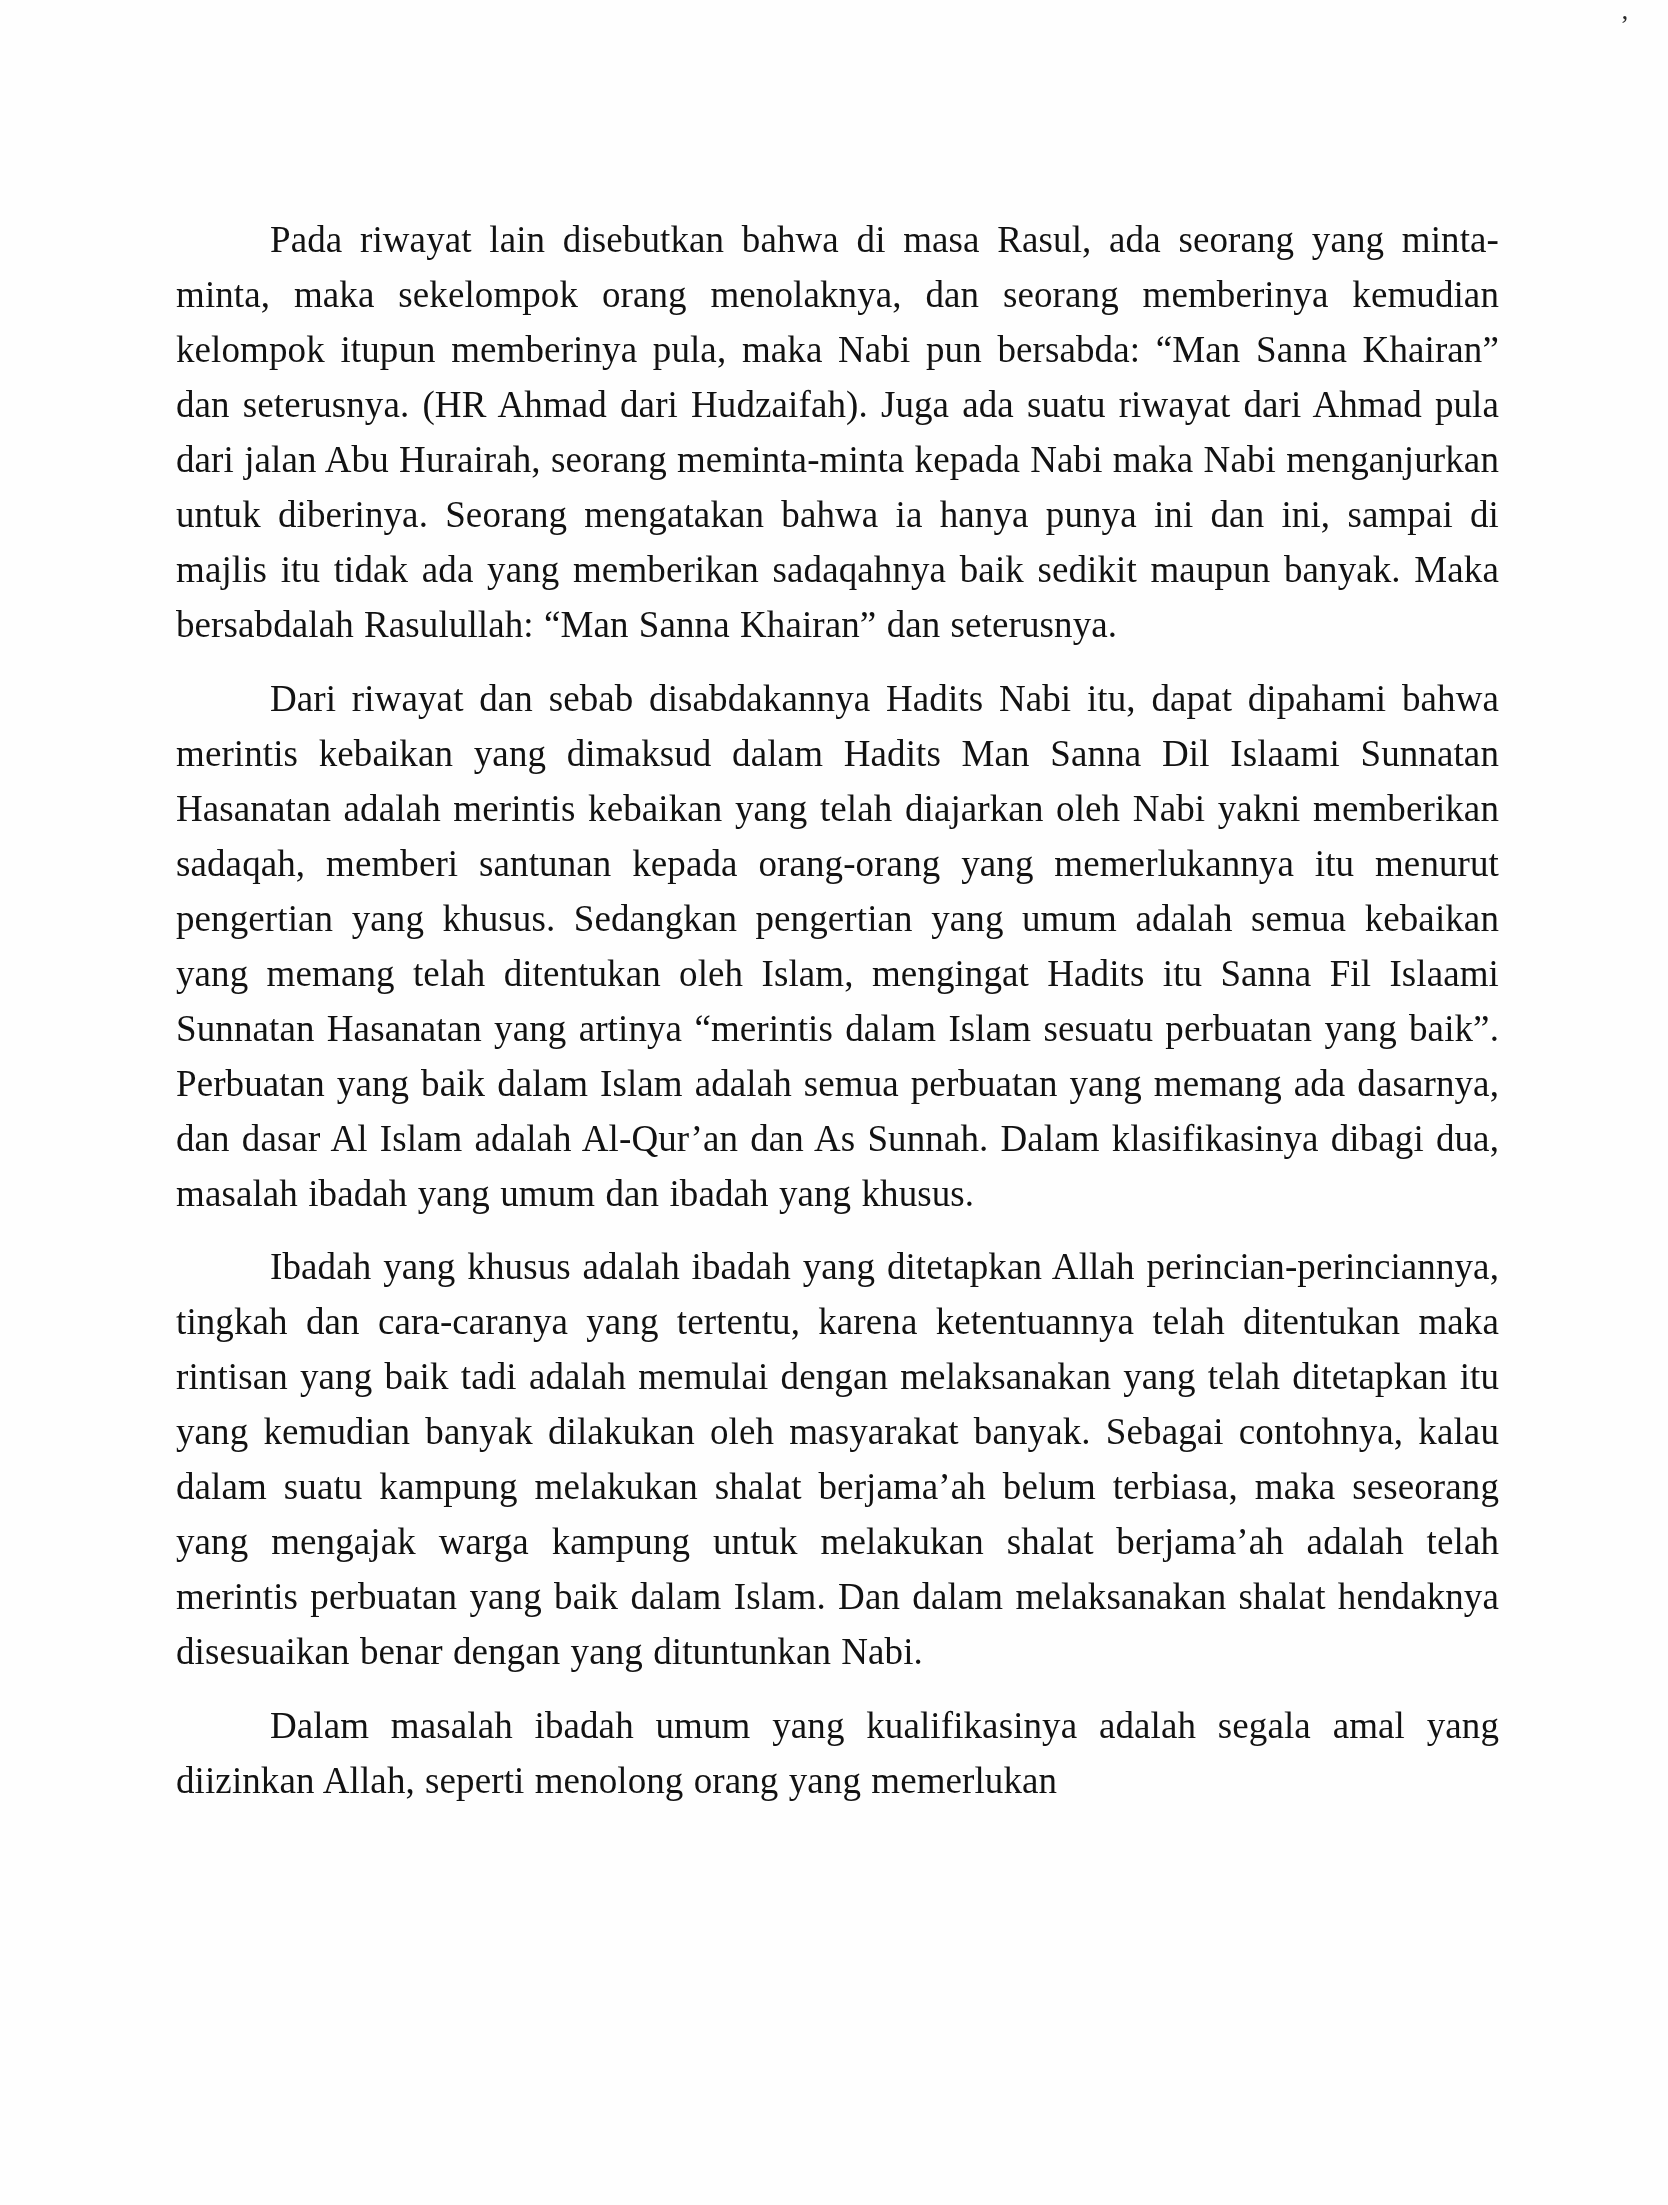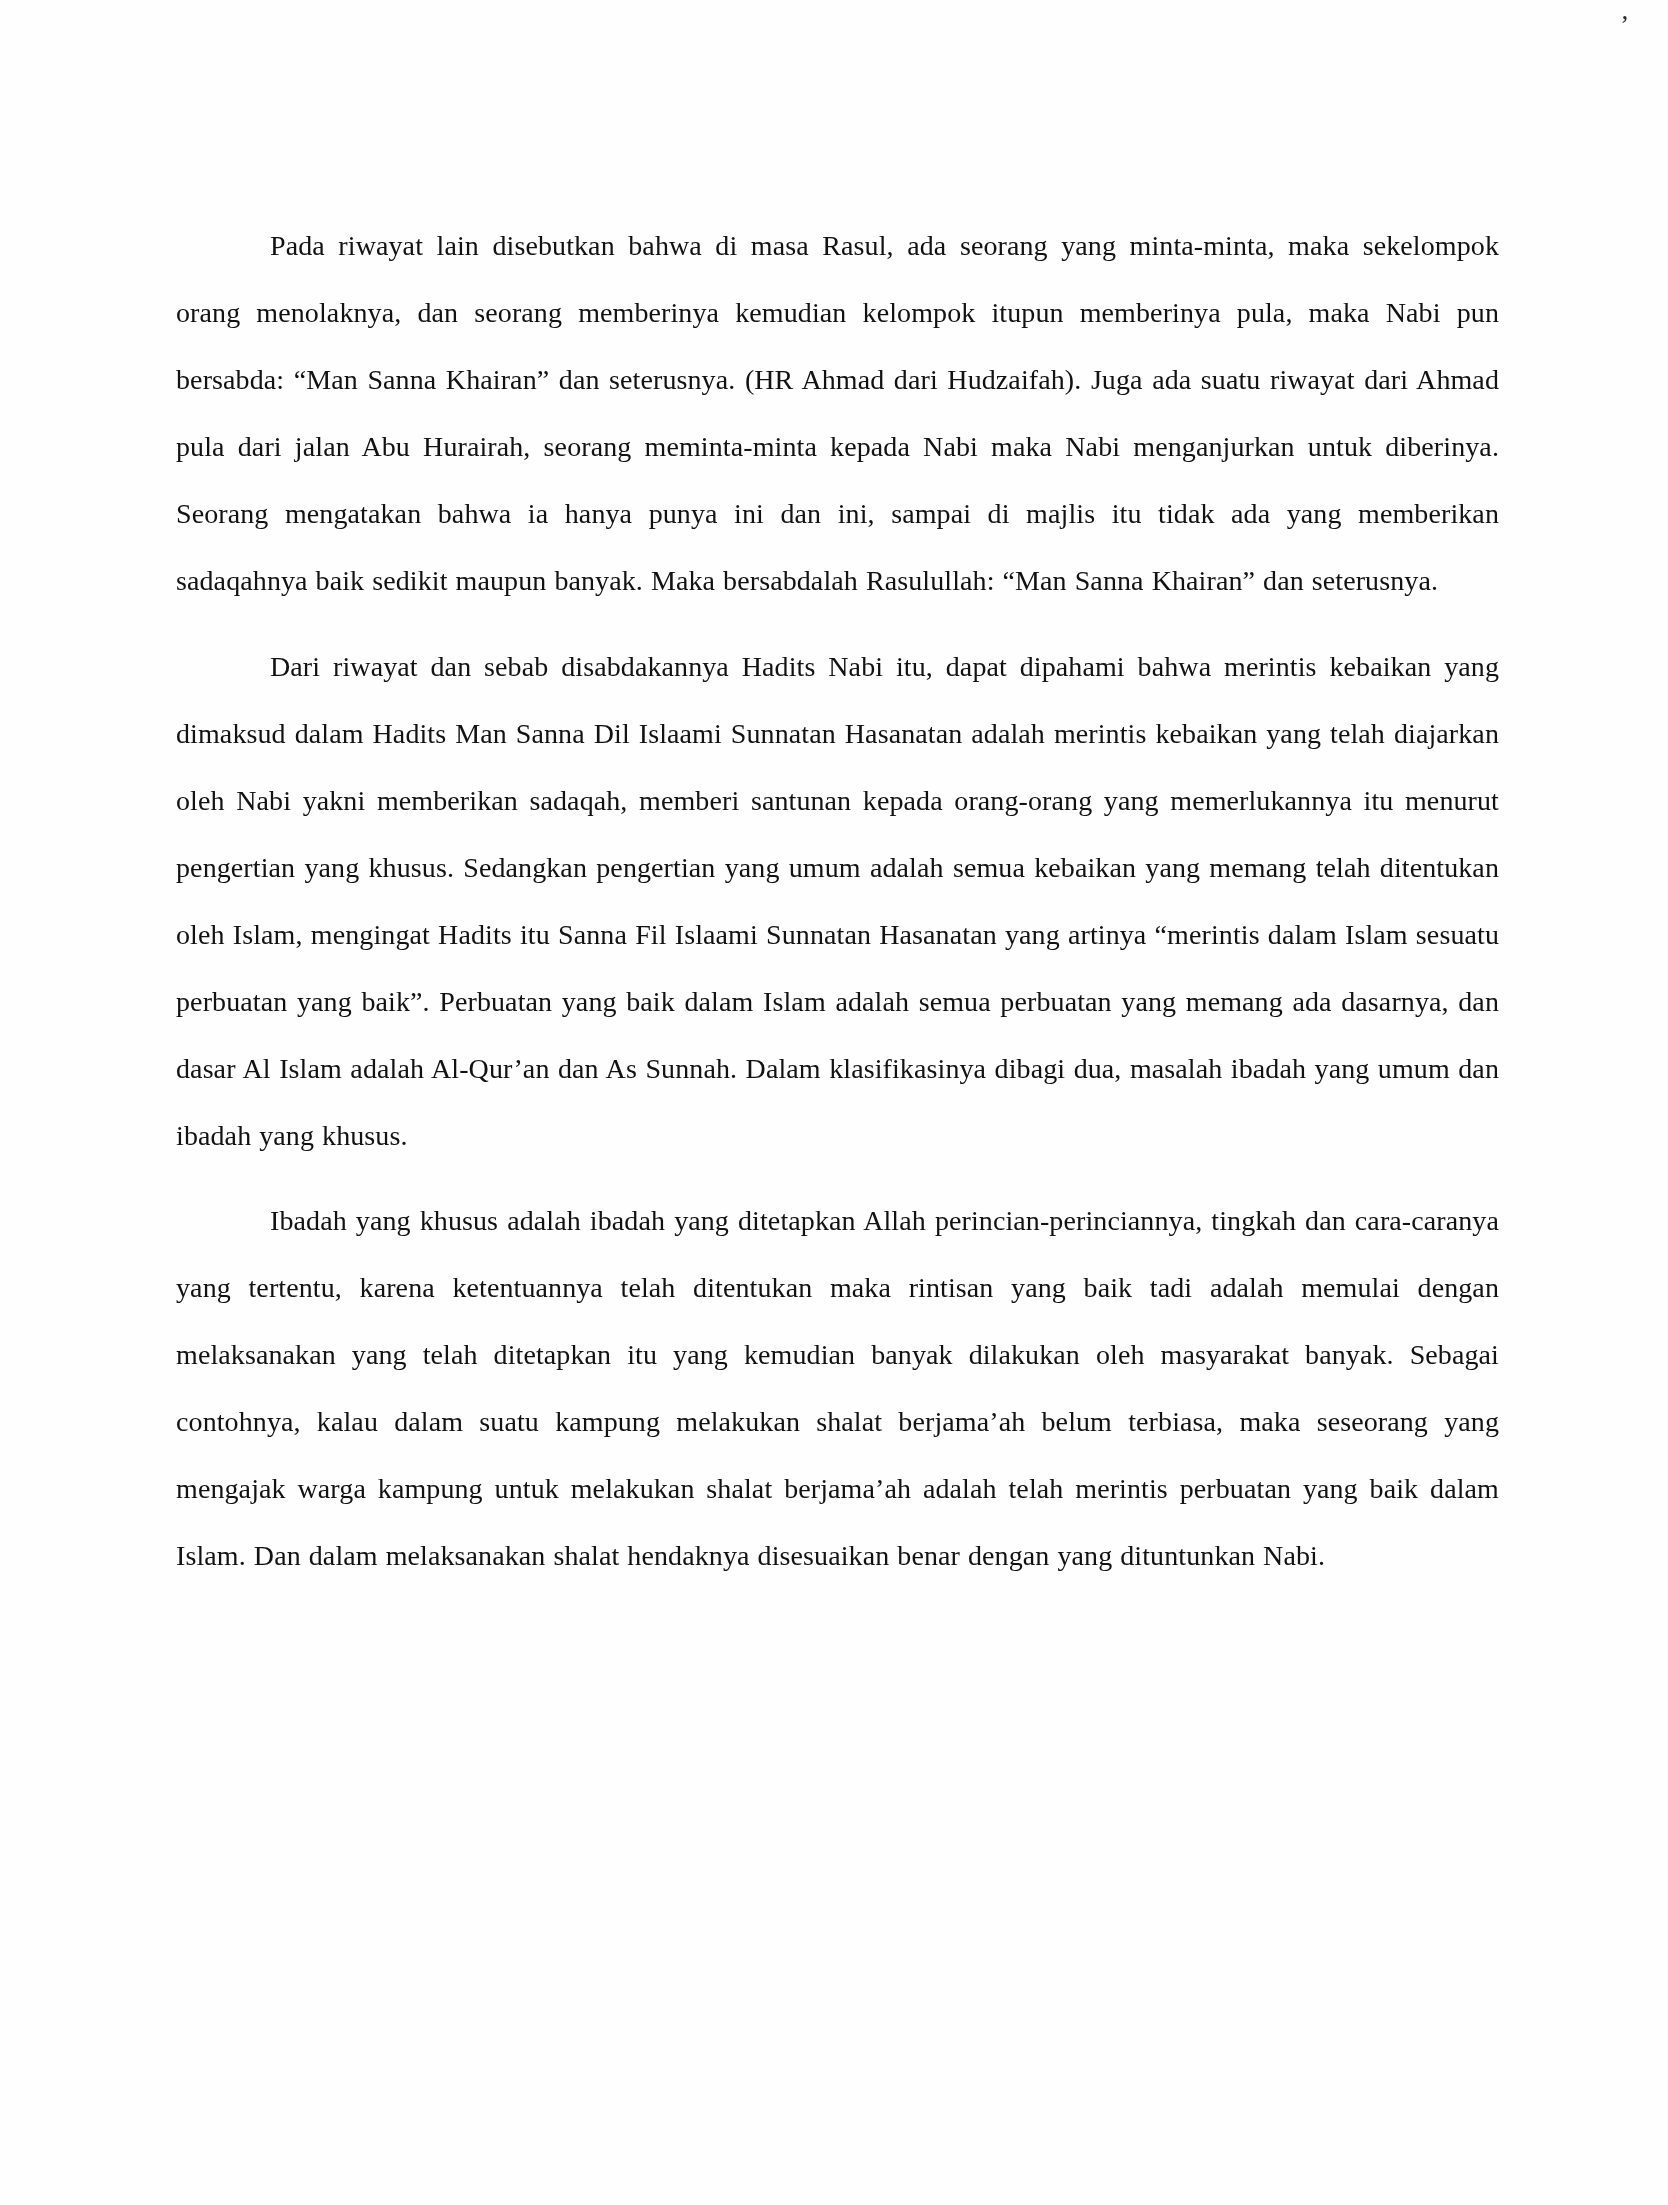--- a/index.html
+++ b/index.html
@@ -16,22 +16,22 @@
     }
     .page {
       position: relative;
       width: 100%;
       height: 100%;
       box-sizing: border-box;
       padding: 212px 170px 0 176px;
       background: #fefefe;
     }
     .para {
-      font-size: 28px;
-      line-height: 67px;
+      font-size: 37px;
+      line-height: 55px;
       text-align: justify;
       text-indent: 94px;
       margin: 0 0 18.5px 0;
       letter-spacing: 0.1px;
       word-spacing: 0.9px;
     }
     .scan-artifact {
       position: absolute;
       top: 9.7px;
       right: 40px;
@@ -41,15 +41,16 @@
   </style>
 </head>
 <body>
 
 <div class="page">
   <span class="scan-artifact">’</span>
 
   <p class="para">Pada riwayat lain disebutkan bahwa di masa Rasul, ada seorang yang minta-minta, maka sekelompok orang menolaknya, dan seorang memberinya kemudian kelompok itupun memberinya pula, maka Nabi pun bersabda: “Man Sanna Khairan” dan seterusnya. (HR Ahmad dari Hudzaifah). Juga ada suatu riwayat dari Ahmad pula dari jalan Abu Hurairah, seorang meminta-minta kepada Nabi maka Nabi menganjurkan untuk diberinya. Seorang mengatakan bahwa ia hanya punya ini dan ini, sampai di majlis itu tidak ada yang memberikan sadaqahnya baik sedikit maupun banyak. Maka bersabdalah Rasulullah: “Man Sanna Khairan” dan seterusnya.</p>
   <p class="para">Dari riwayat dan sebab disabdakannya Hadits Nabi itu, dapat dipahami bahwa merintis kebaikan yang dimaksud dalam Hadits Man Sanna Dil Islaami Sunnatan Hasanatan adalah merintis kebaikan yang telah diajarkan oleh Nabi yakni memberikan sadaqah, memberi santunan kepada orang-orang yang memerlukannya itu menurut pengertian yang khusus. Sedangkan pengertian yang umum adalah semua kebaikan yang memang telah ditentukan oleh Islam, mengingat Hadits itu Sanna Fil Islaami Sunnatan Hasanatan yang artinya “merintis dalam Islam sesuatu perbuatan yang baik”. Perbuatan yang baik dalam Islam adalah semua perbuatan yang memang ada dasarnya, dan dasar Al Islam adalah Al-Qur’an dan As Sunnah. Dalam klasifikasinya dibagi dua, masalah ibadah yang umum dan ibadah yang khusus.</p>
   <p class="para">Ibadah yang khusus adalah ibadah yang ditetapkan Allah perincian-perinciannya, tingkah dan cara-caranya yang tertentu, karena ketentuannya telah ditentukan maka rintisan yang baik tadi adalah memulai dengan melaksanakan yang telah ditetapkan itu yang kemudian banyak dilakukan oleh masyarakat banyak. Sebagai contohnya, kalau dalam suatu kampung melakukan shalat berjama’ah belum terbiasa, maka seseorang yang mengajak warga kampung untuk melakukan shalat berjama’ah adalah telah merintis perbuatan yang baik dalam Islam. Dan dalam melaksanakan shalat hendaknya disesuaikan benar dengan yang dituntunkan Nabi.</p>
+  <p class="para">Dalam masalah ibadah umum yang kualifikasinya adalah segala amal yang diizinkan Allah, seperti menolong orang yang memerlukan</p>
 
 </div>
 
 
 </body></html>

